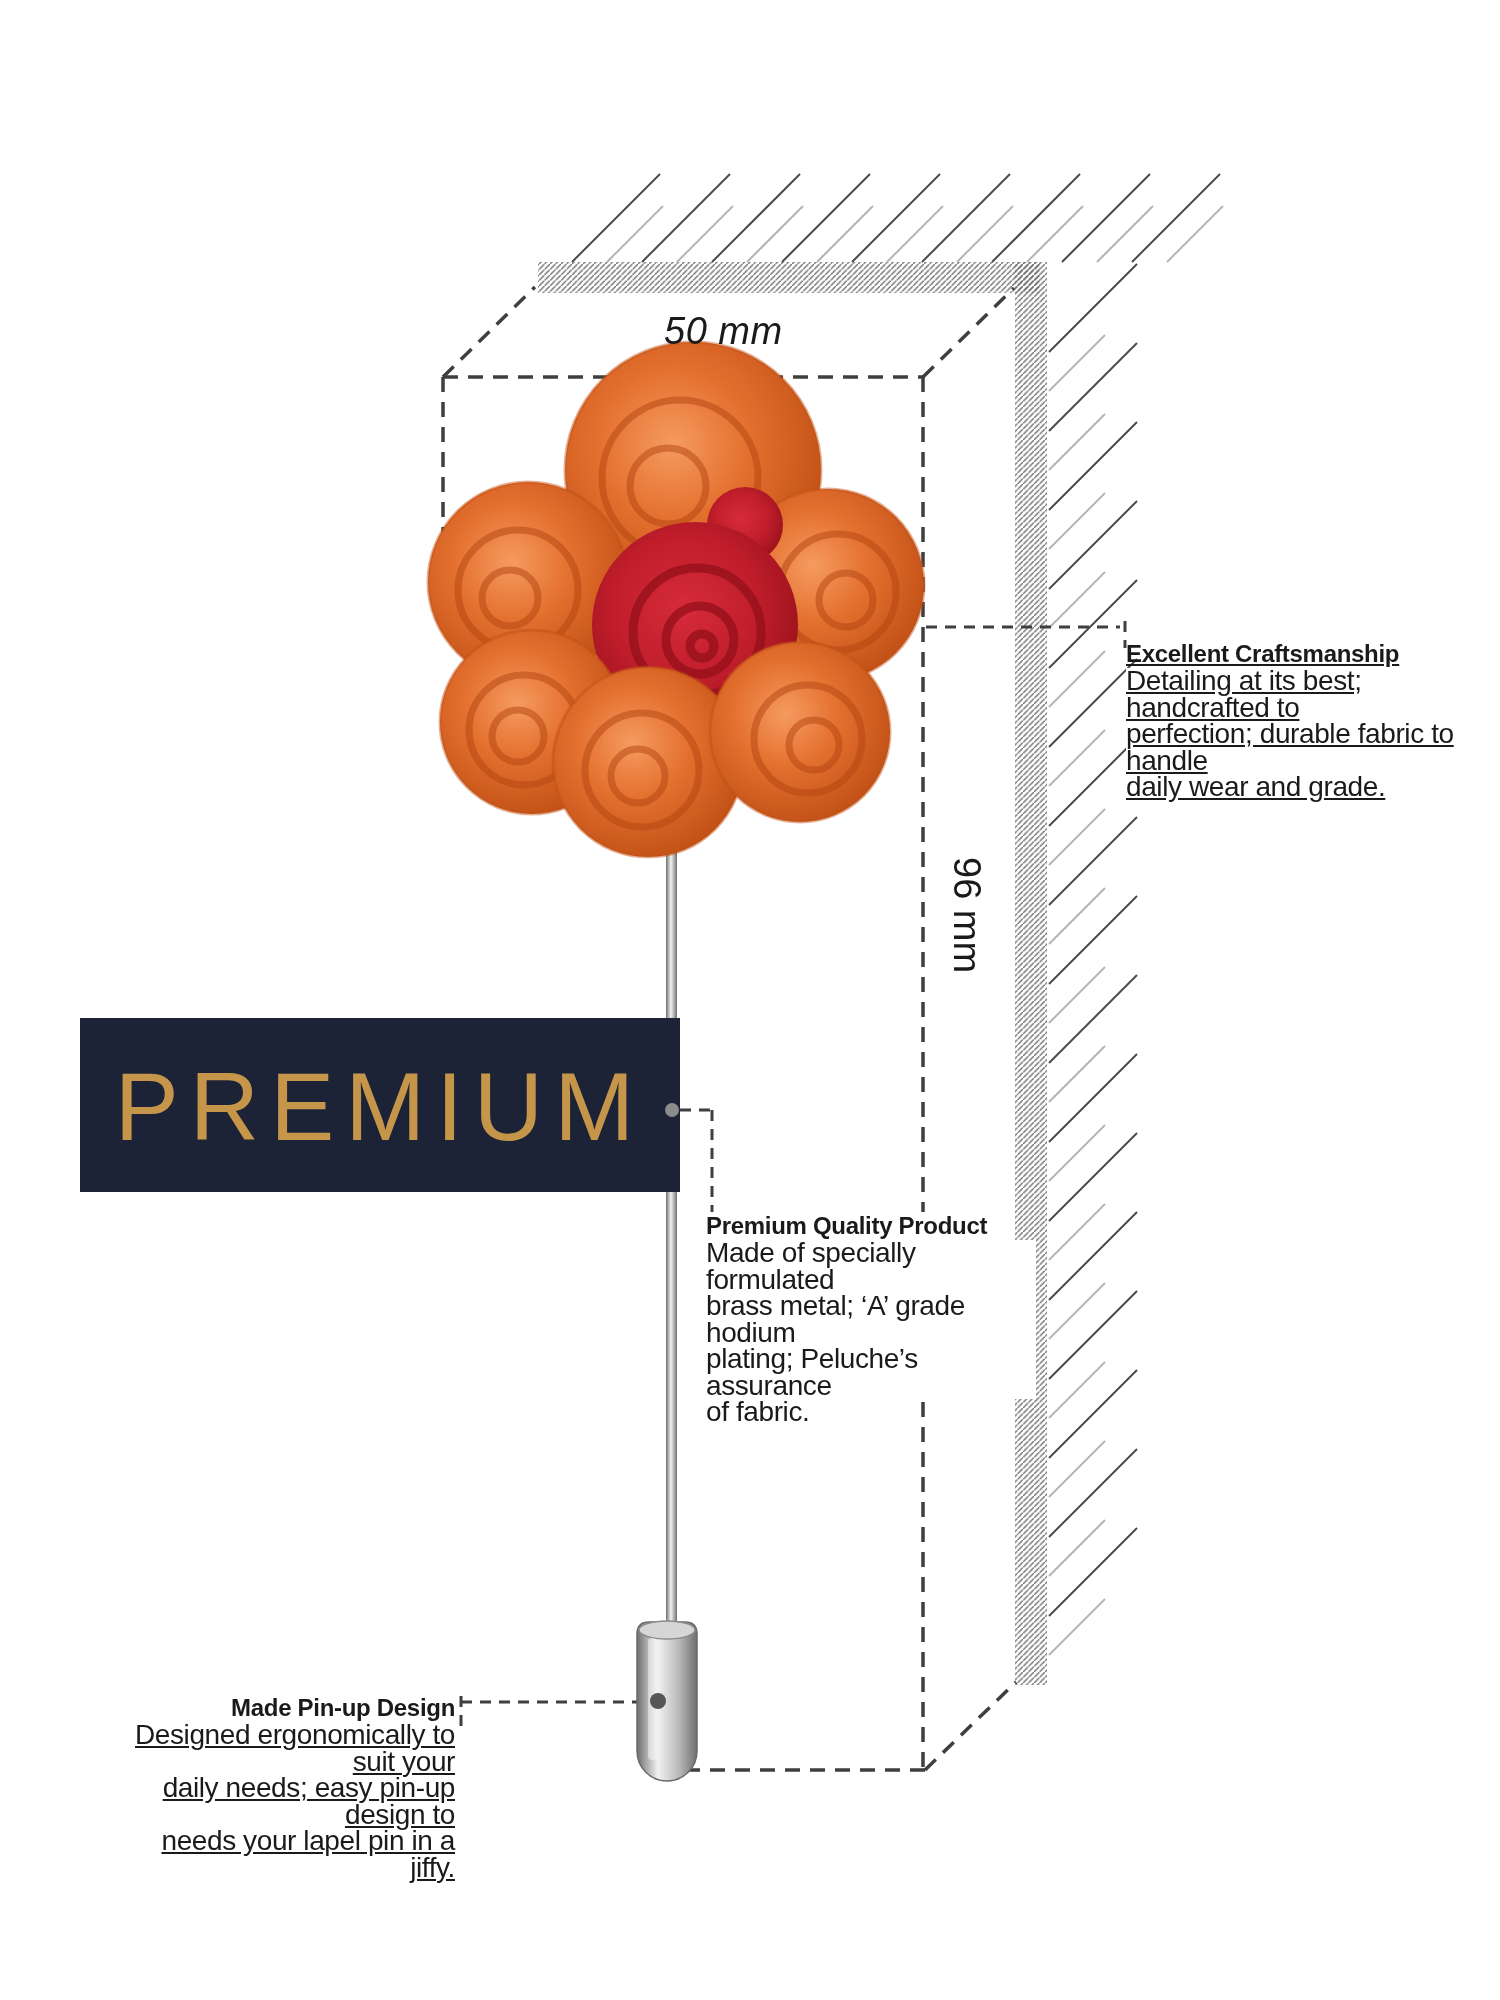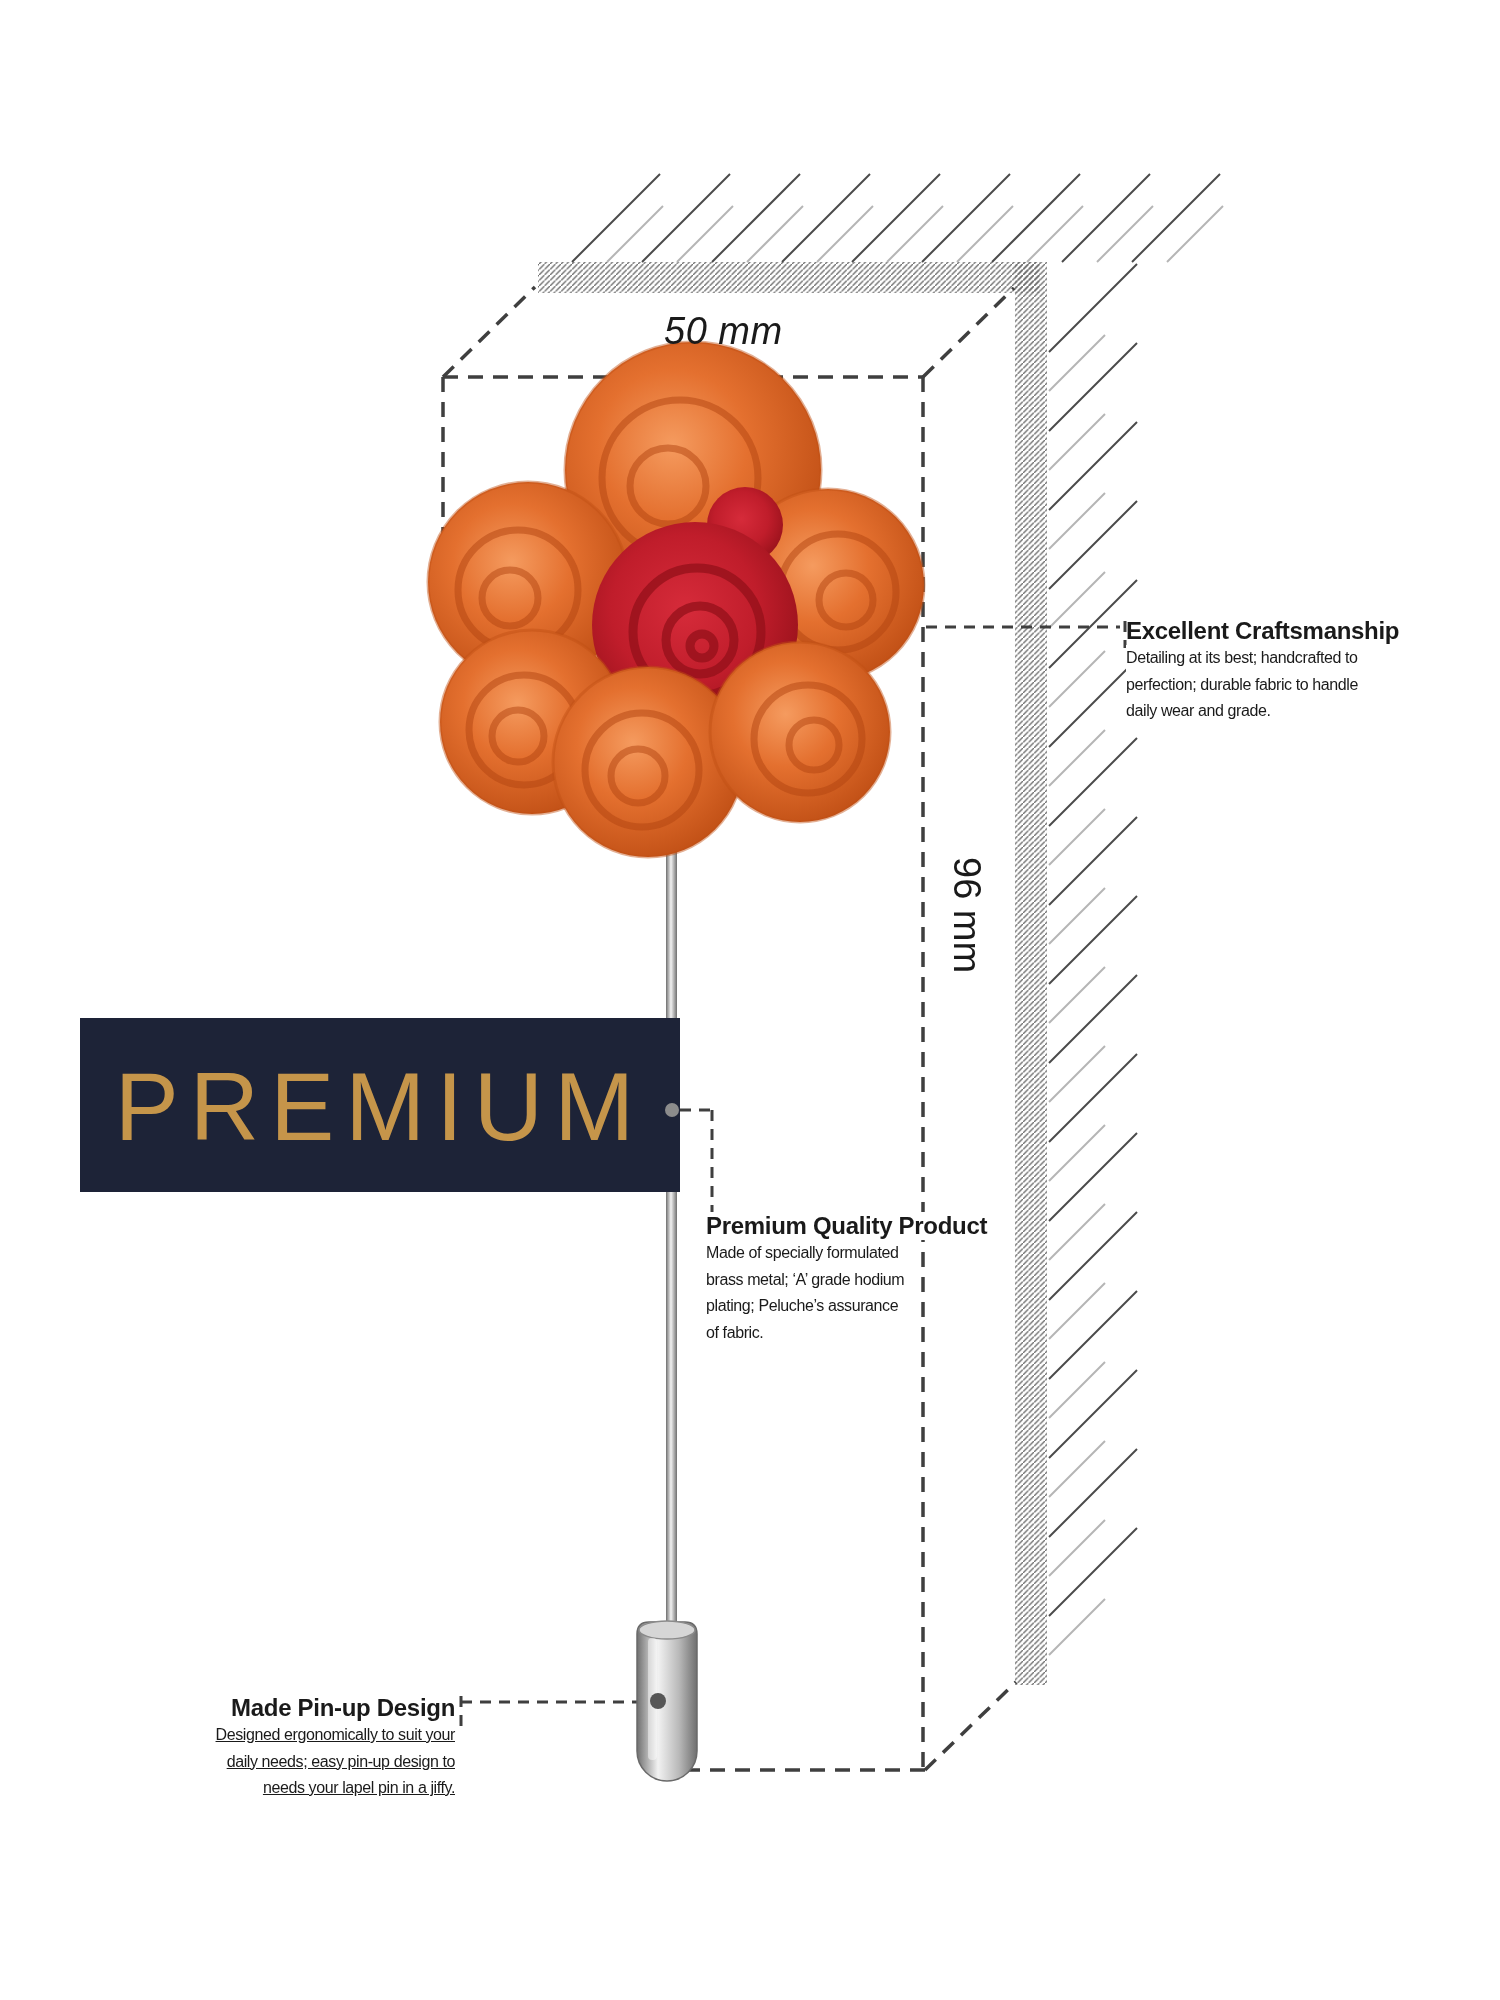--- a/index.html
+++ b/index.html
@@ -21,23 +21,23 @@
   .dim-h{position:absolute;left:988px;top:857px;font-size:38px;color:var(--ink);
          transform:rotate(90deg);transform-origin:0 0;white-space:nowrap;}
 
   .tag{position:absolute;left:80px;top:1018px;width:600px;height:174px;
        background:var(--tag_navy);display:flex;align-items:center;justify-content:center;
        padding-top:4px;box-sizing:border-box;}
   .tag span{color:var(--tag_gold);font-size:96px;font-weight:300;letter-spacing:11px;}
 
   .callout{position:absolute;color:var(--ink);}
   .callout .ct{font-weight:bold;font-size:24px;line-height:28px;letter-spacing:-0.3px;}
-  .callout .cl{display:table;font-size:16px;line-height:26.5px;letter-spacing:-0.4px;
+  .callout .cl{display:table;font-size:28px;line-height:26.5px;letter-spacing:-0.4px;
                background:var(--paper);}
-  .c1{left:1126px;top:617px;width:340px;}
+  .c1{left:1126px;top:640px;width:340px;text-decoration:underline;}
   .c2{left:706px;top:1212px;width:330px;}
   .c2 .ct{background:var(--paper);display:table;}
   .c3{left:113px;top:1694px;width:342px;text-align:right;}
   .c3 .cl{margin-left:auto;text-decoration:underline;}
 
   .dot{position:absolute;border-radius:50%;}
   .dot-premium{left:665px;top:1103px;width:14px;height:14px;background:var(--dot_gray);}
   .dot-cap{left:650px;top:1693px;width:16px;height:16px;background:var(--dot_dark);}
 </style>
 </head>

